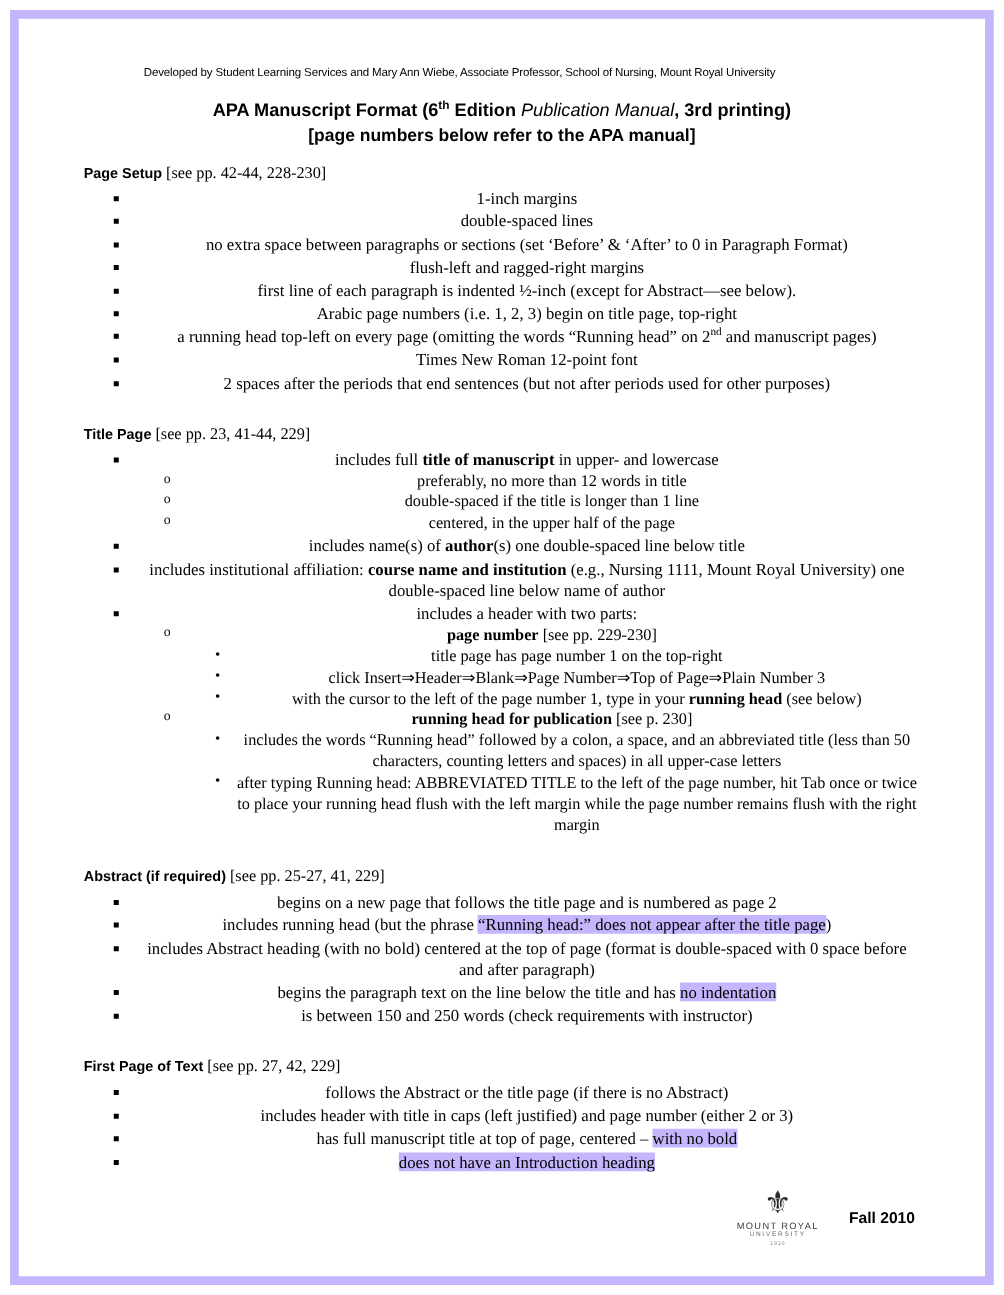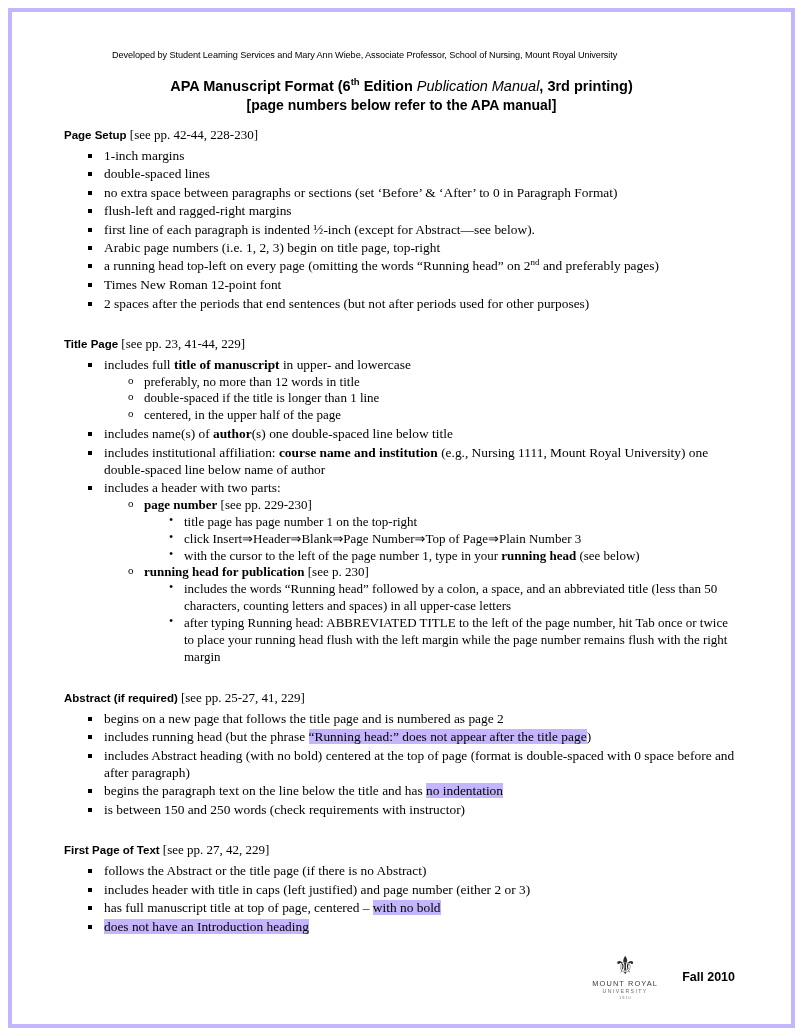--- a/index.html
+++ b/index.html
@@ -12,21 +12,21 @@
     background: #ffffff;
     font-family: "Liberation Serif", serif;
     overflow: hidden;
   }
   .page-frame {
     position: absolute;
     left: 8px;
     top: 8px;
     width: 787px;
     height: 1020px;
-    border: 4px solid #c4b5fd;
+    border: 7px solid #c4b5fd;
     box-sizing: border-box;
     background: #ffffff;
   }
   .page-inner {
     position: absolute;
     left: 0;
     top: 0;
     right: 0;
     bottom: 0;
     padding: 38px 52px 10px 52px;
@@ -80,20 +80,21 @@
     list-style: none;
     margin: 0 0 0 0;
     padding: 0 0 0 22px;
   }
   ul.lvl1 > li {
     position: relative;
     font-size: 13.4px;
     line-height: 1.3;
     margin: 0 0 1px 0;
     padding-left: 18px;
+    text-align: center;
   }
   ul.lvl1 > li::before {
     content: "";
     position: absolute;
     left: 2px;
     top: 7px;
     width: 4px;
     height: 4px;
     background: #000;
   }
@@ -203,21 +204,21 @@
       <span class="bold">Page Setup</span>
       <span class="ref">[see pp. 42-44, 228-230]</span>
     </div>
     <ul class="lvl1">
       <li>1-inch margins</li>
       <li>double-spaced lines</li>
       <li>no extra space between paragraphs or sections (set ‘Before’ &amp; ‘After’ to 0 in Paragraph Format)</li>
       <li>flush-left and ragged-right margins</li>
       <li>first line of each paragraph is indented ½-inch (except for Abstract—see below).</li>
       <li>Arabic page numbers (i.e. 1, 2, 3) begin on title page, top-right</li>
-      <li><span>a running head top-left on every page (omitting the words “Running head” on 2</span><span class="sup">nd</span><span> and preferably pages)</span></li>
+      <li><span>a running head top-left on every page (omitting the words “Running head” on 2</span><span class="sup">nd</span><span> and manuscript pages)</span></li>
       <li>Times New Roman 12-point font</li>
       <li>2 spaces after the periods that end sentences (but not after periods used for other purposes)</li>
     </ul>
 
     <div class="spacer-md"></div>
 
     <div class="section-head">
       <span class="bold">Title Page</span>
       <span class="ref">[see pp. 23, 41-44, 229]</span>
     </div>

